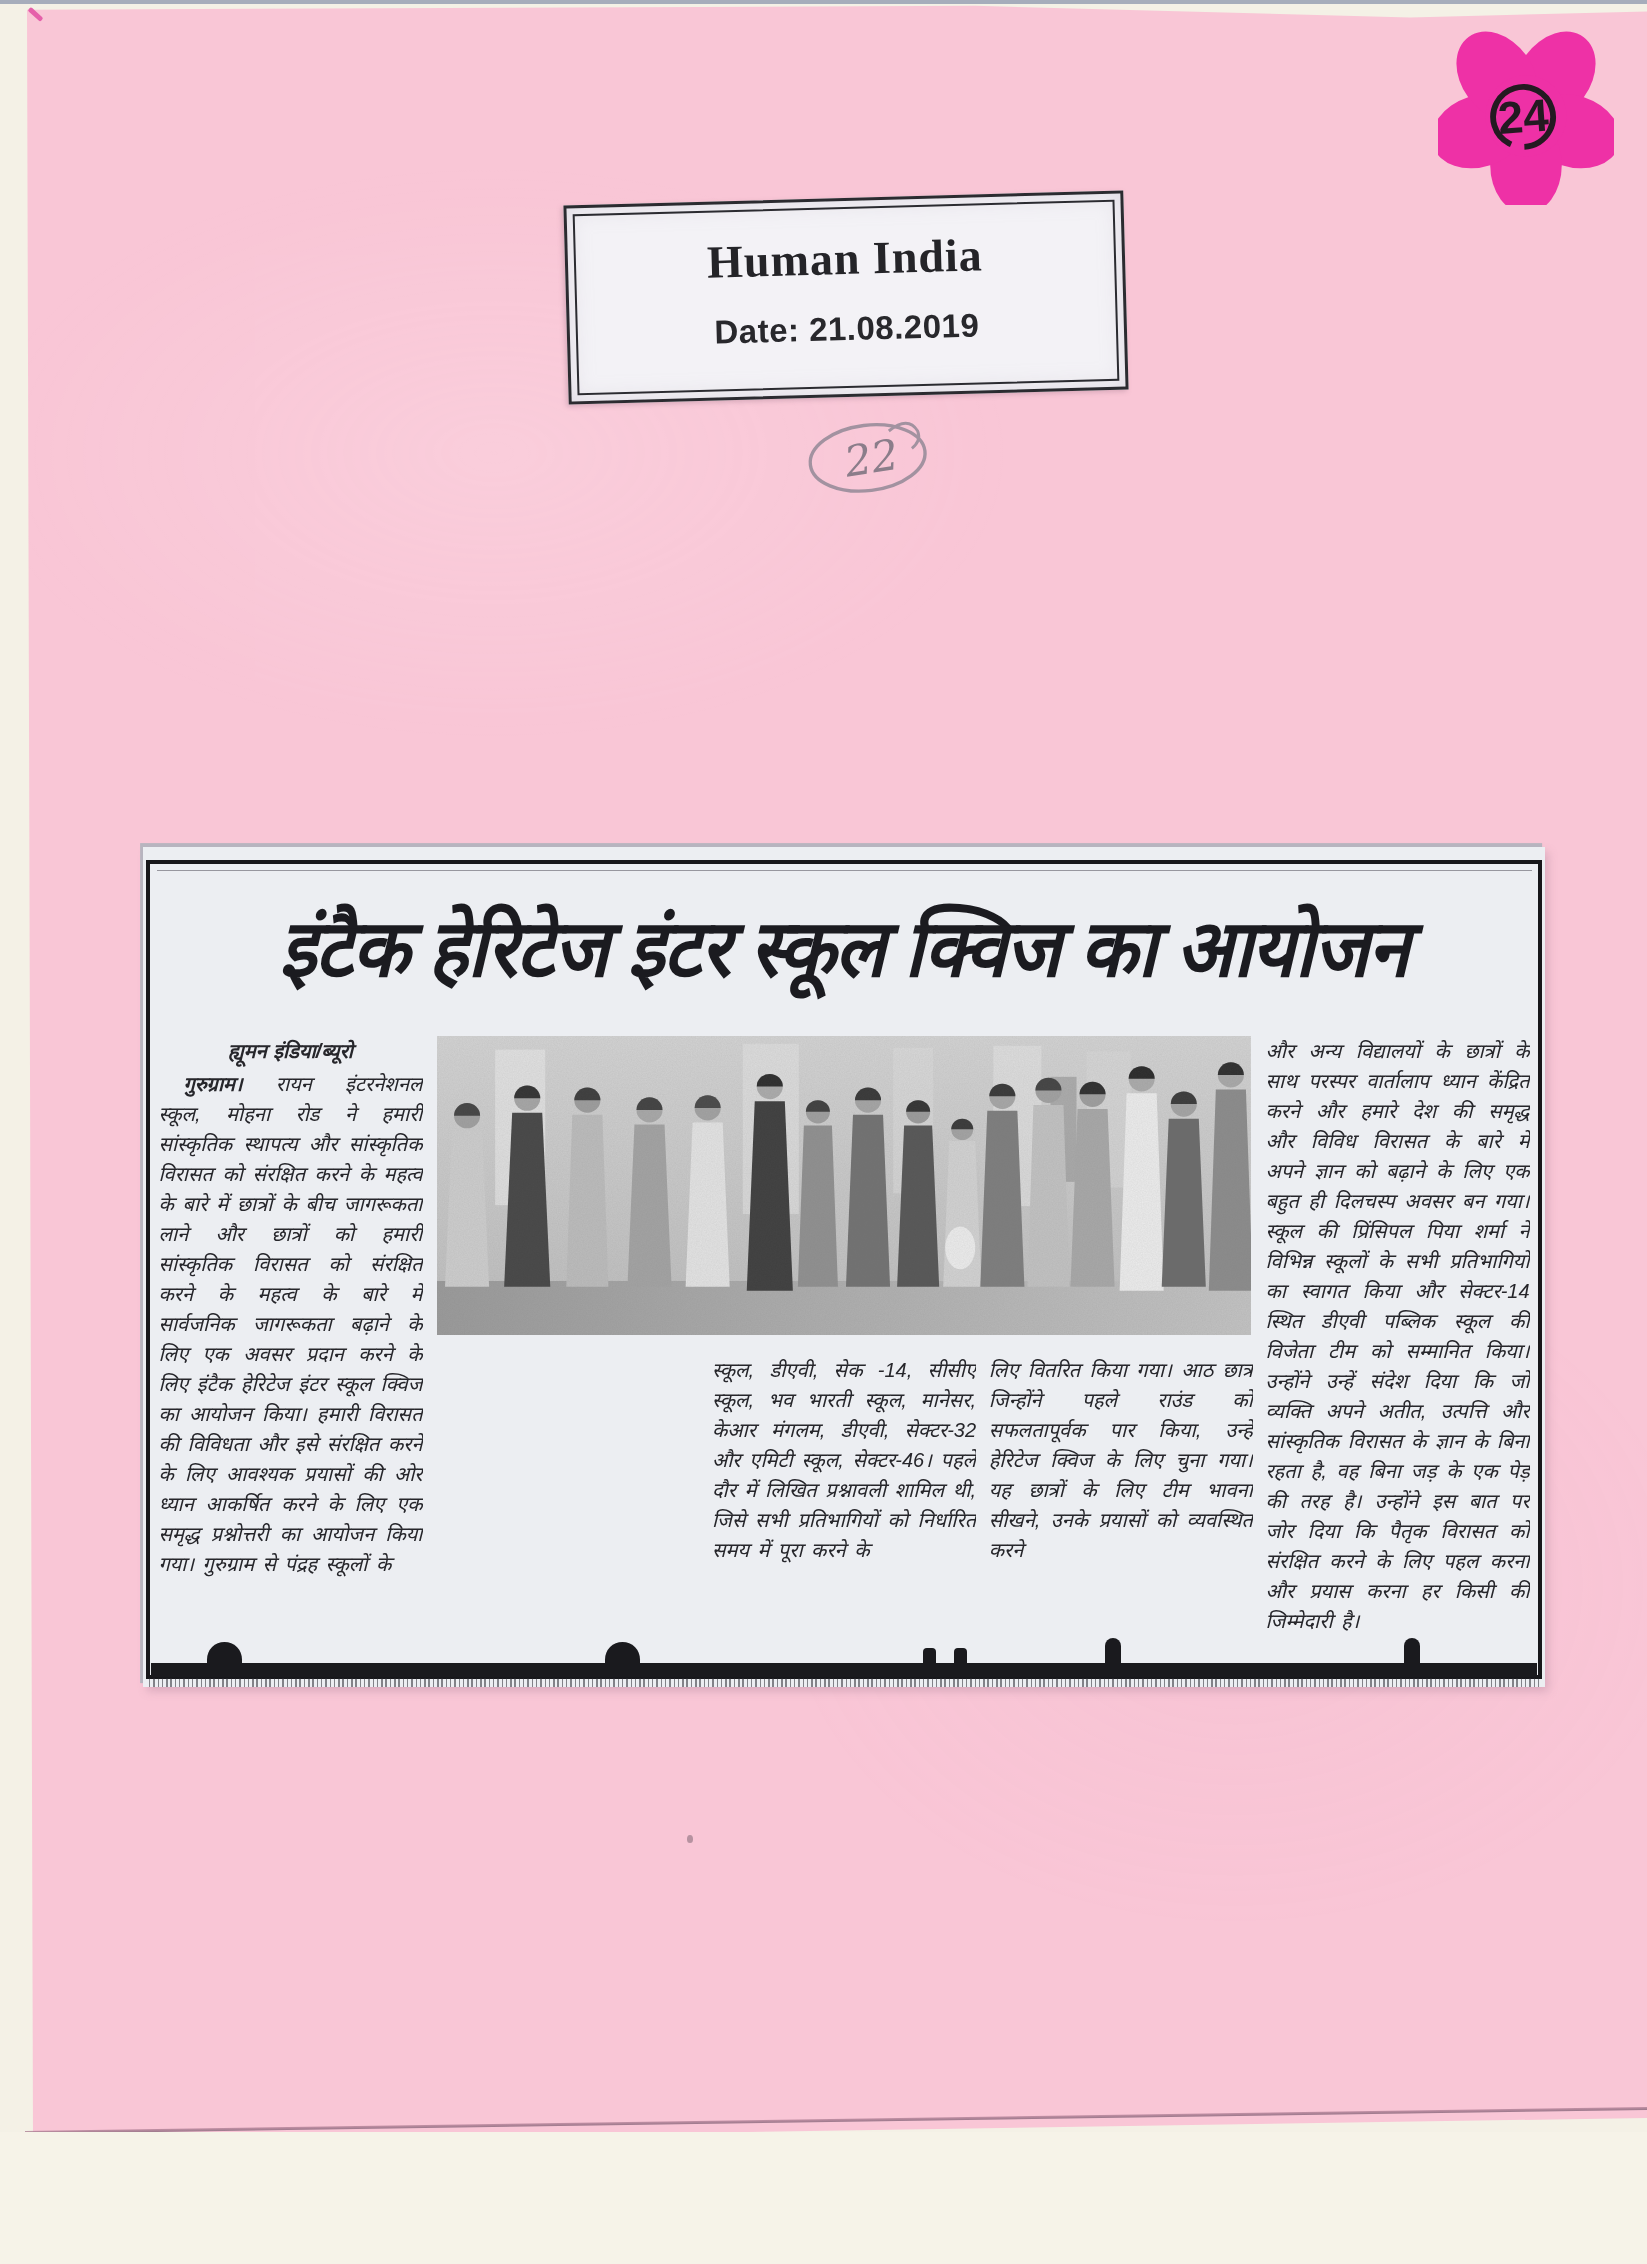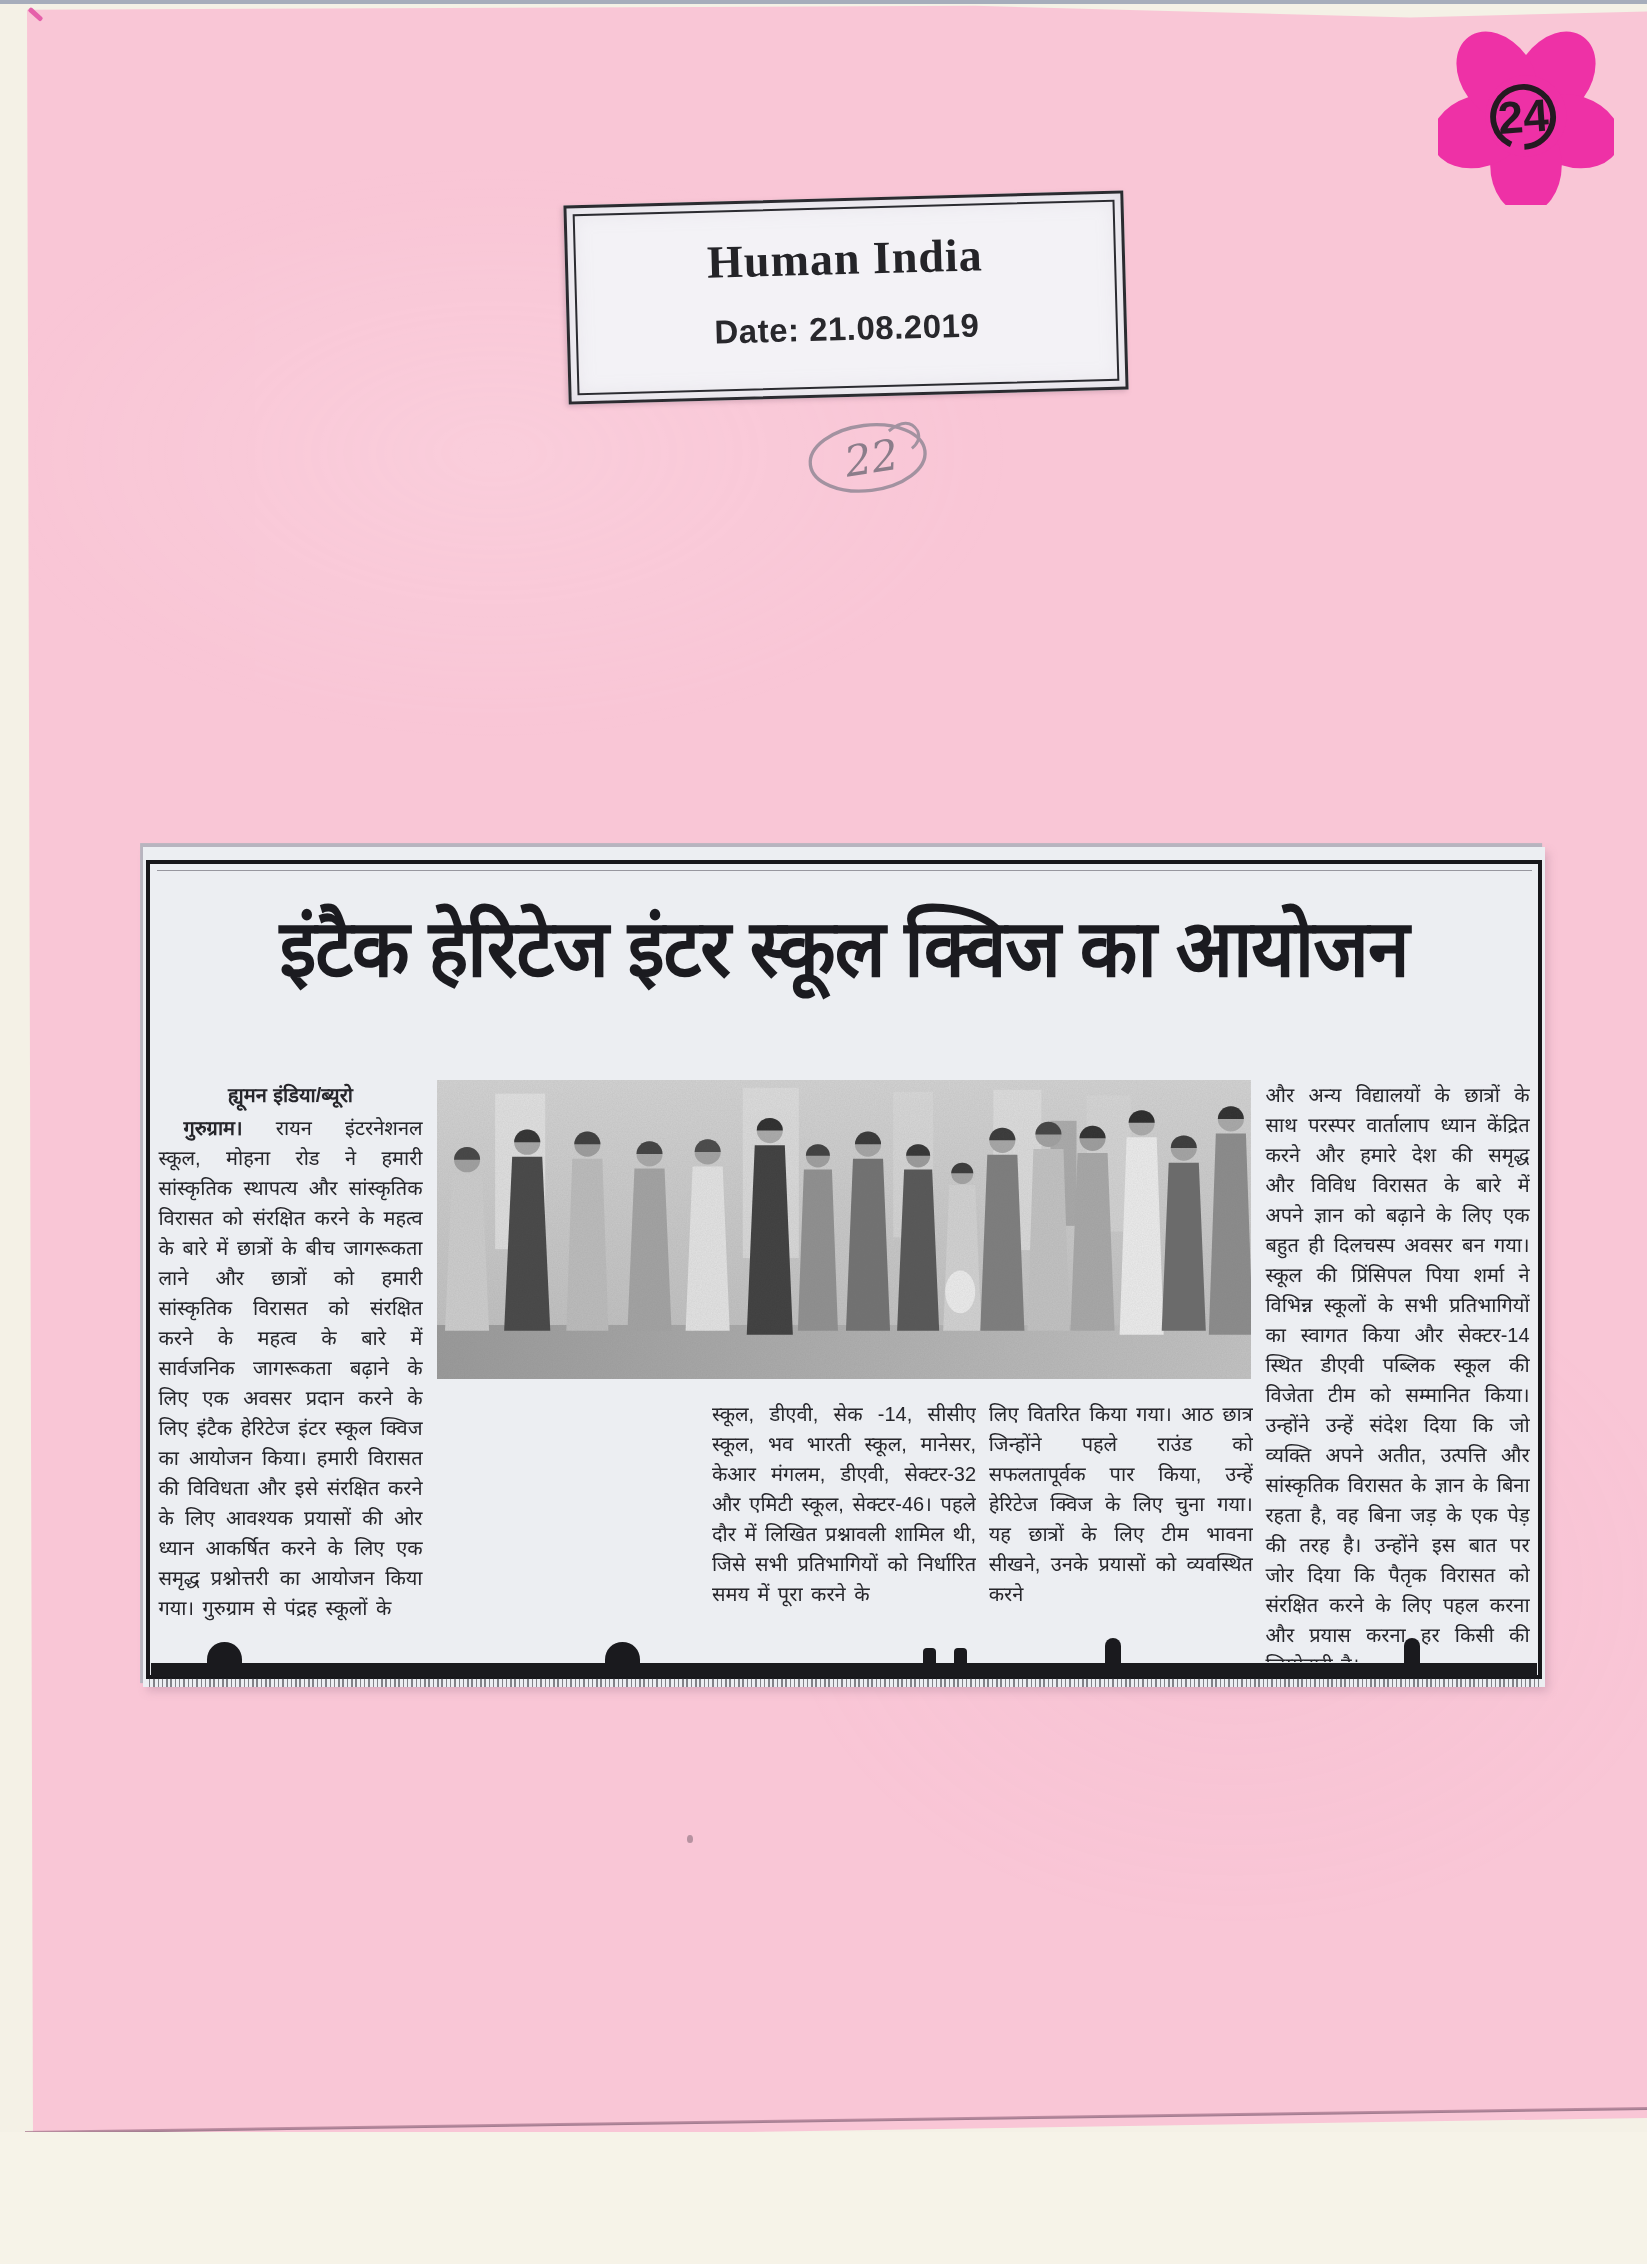--- a/index.html
+++ b/index.html
@@ -36,28 +36,28 @@
   .label-title{margin-top:23px;font-family:"Liberation Serif",serif;font-weight:bold;
     font-size:46px;color:#242428;letter-spacing:1px;}
   .label-date{margin-top:25px;font-size:33px;font-weight:bold;color:#28282c;letter-spacing:0.5px;}
 
   
   .circled-22{position:absolute;left:796px;top:406px;width:151px;height:100px;}
   .circled-22 svg{width:100%;height:100%;}
 
   
   .clipping{position:absolute;left:143px;top:847px;width:1402px;height:840px;background:#eceef2;
-    box-shadow:-2.9px -3.9px 0 rgba(176,179,189,.9), 3.9px 4.8px 8.7px rgba(158,118,140,.35);}
+    box-shadow:-2.9px -3.9px 0 rgba(176,179,189,.9), 3.9px 4.8px 8.7px rgba(158,118,140,.35);font-style:italic;}
   .frame{position:absolute;left:2.9px;right:2.9px;top:12.6px;bottom:7.7px;border:4.8px solid #17171b;}
   .headline-wrap{position:absolute;left:13.5px;right:13.5px;top:23px;height:147px;
     border-top:1.9px solid #97979f;display:flex;align-items:center;justify-content:center;overflow:hidden;}
   .headline{font-size:75px;font-weight:bold;color:#1b1b20;white-space:nowrap;
     transform:scaleY(1.06);letter-spacing:-1px;}
   .article-body{position:absolute;left:15.4px;right:15.4px;top:189px;bottom:25px;display:grid;
-    grid-template-columns:repeat(5,1fr);grid-template-rows:311px 1fr;column-gap:12.6px;row-gap:7.7px;margin-top:44px;}
+    grid-template-columns:repeat(5,1fr);grid-template-rows:311px 1fr;column-gap:12.6px;row-gap:7.7px;}
   .col{font-size:20px;line-height:1.5;text-align:justify;color:#26262b;word-spacing:2.9px;overflow:hidden;}
   .col-1{grid-column:1;grid-row:1/3;}
   .col-2{grid-column:2;grid-row:2;}
   .col-3{grid-column:3;grid-row:2;}
   .col-4{grid-column:4;grid-row:2;}
   .col-5{grid-column:5;grid-row:1/3;}
   .byline{font-weight:bold;text-align:center;word-spacing:1px;margin-bottom:2.9px;}
   .para{text-indent:25px;}
   .lead{font-weight:bold;}
   .photo{grid-column:2/5;grid-row:1;padding:0 1.9px 11.6px 1.9px;}

